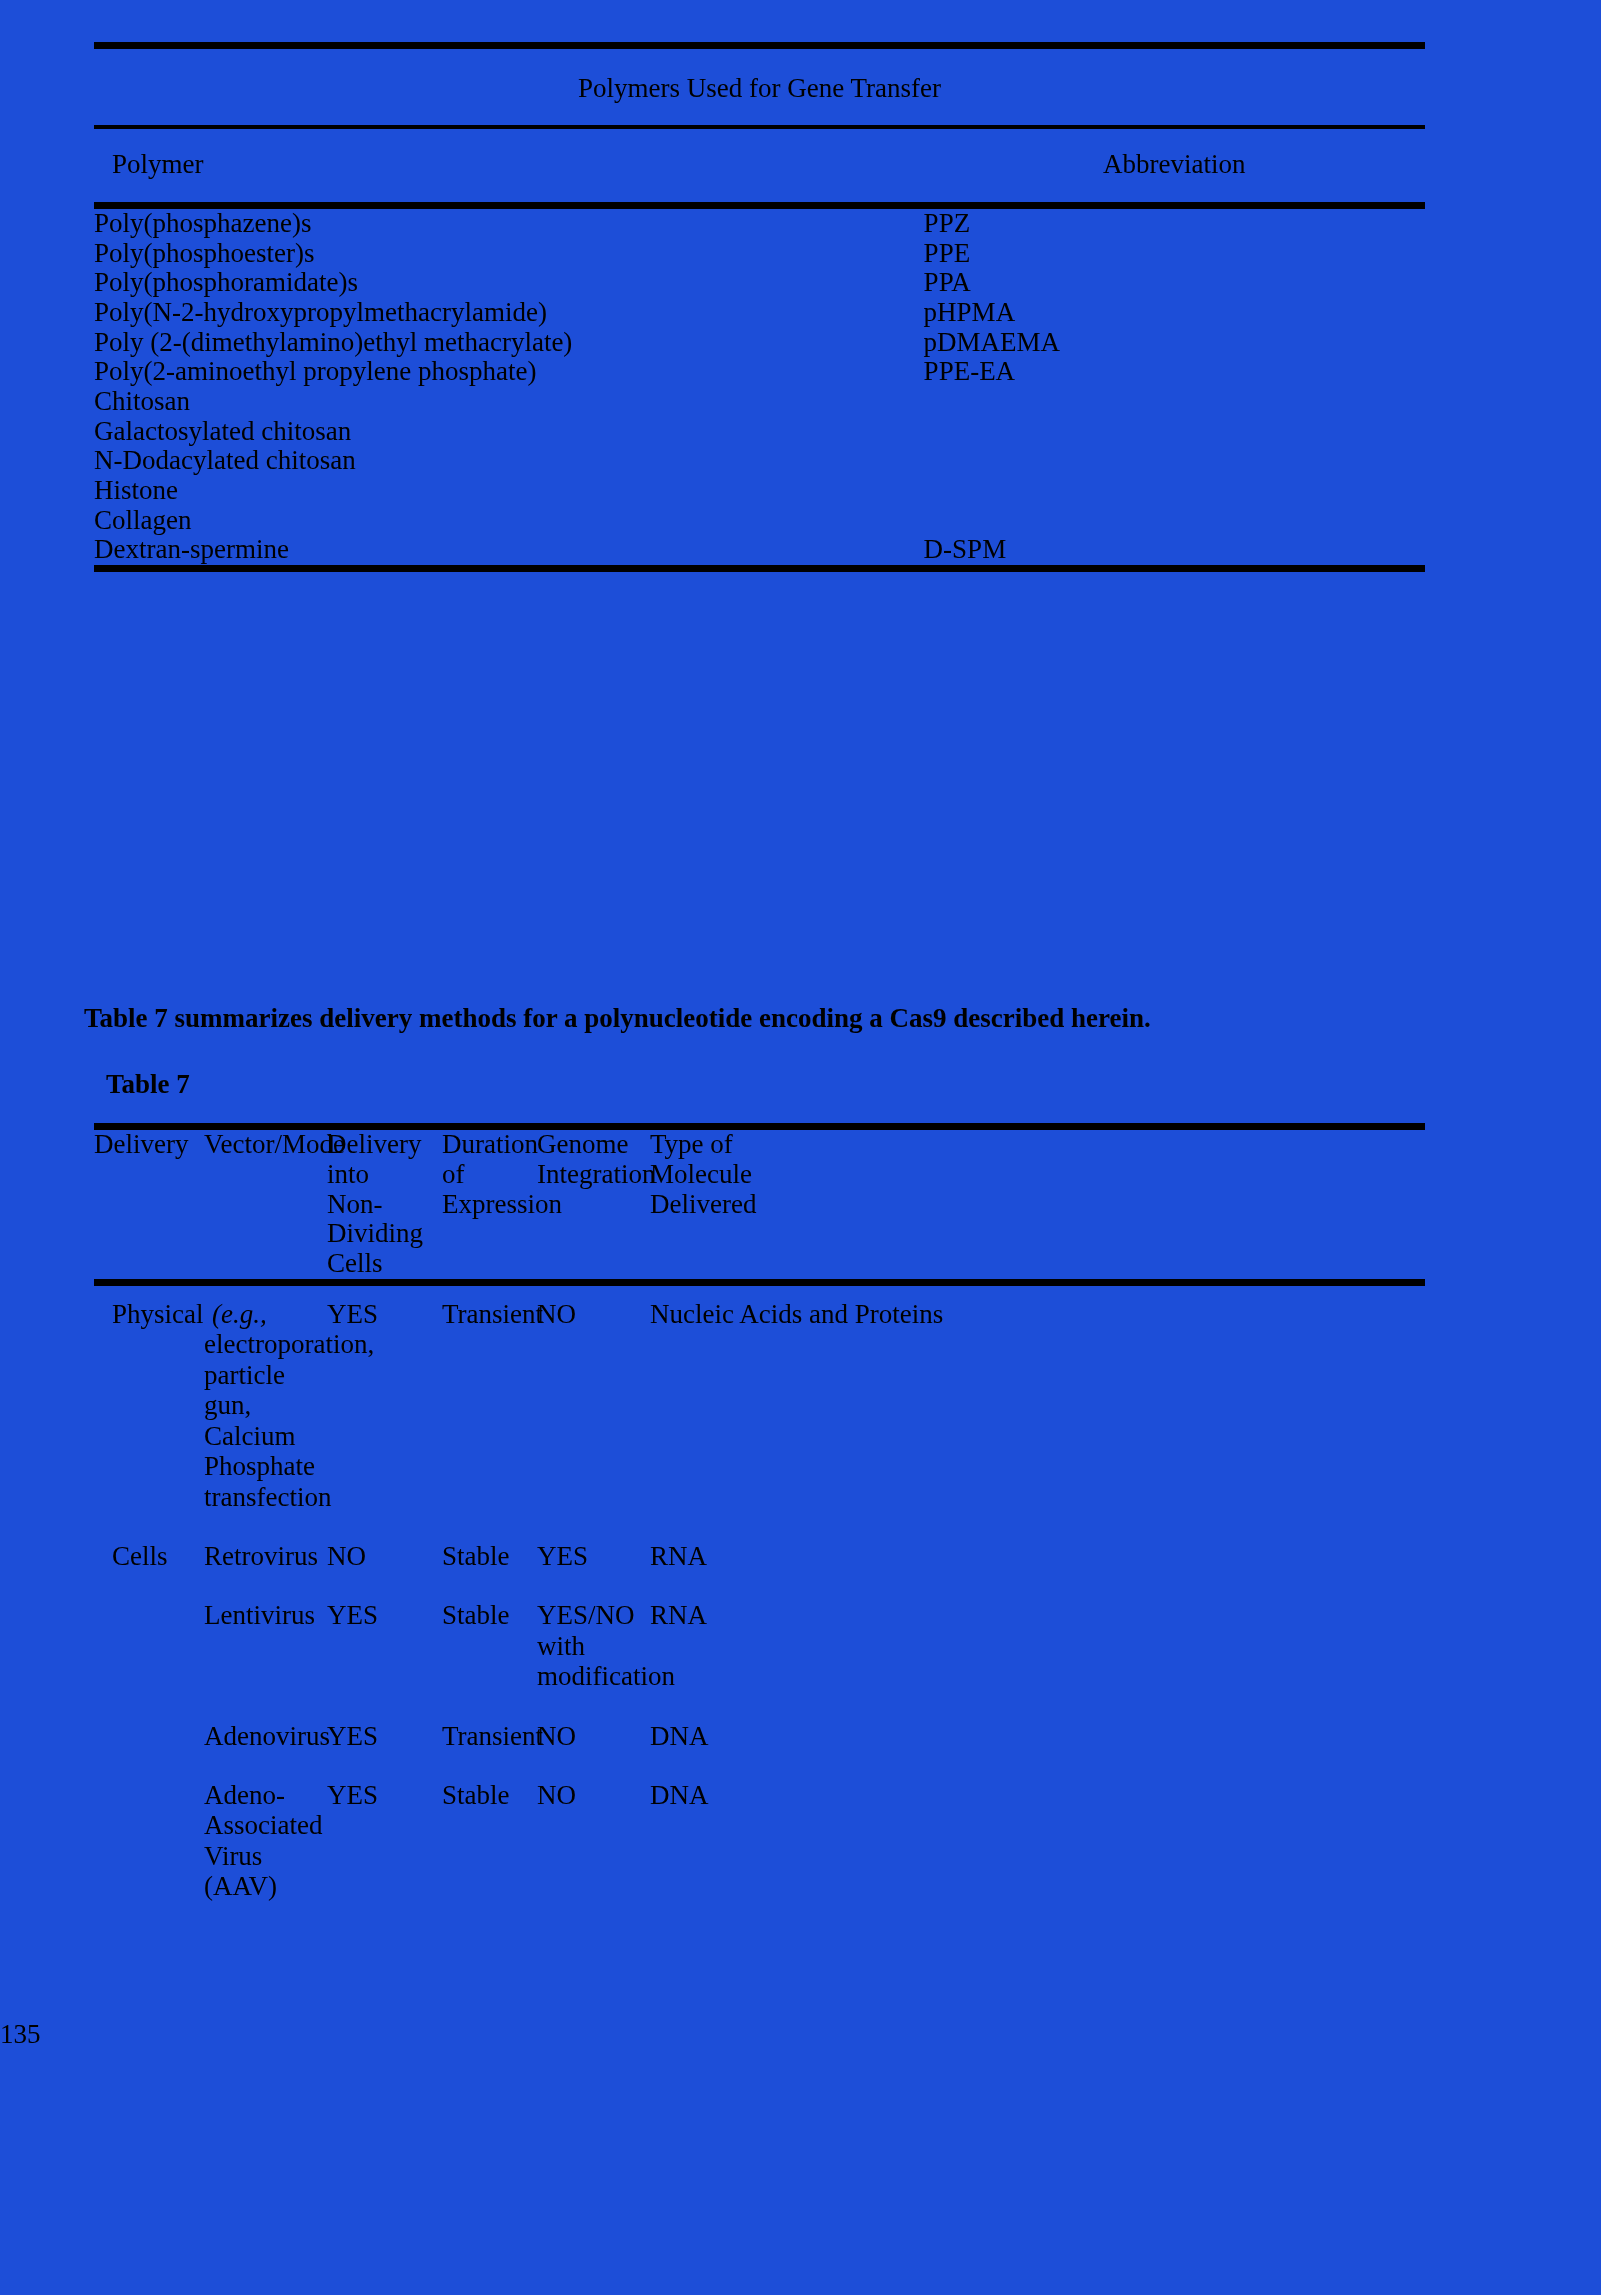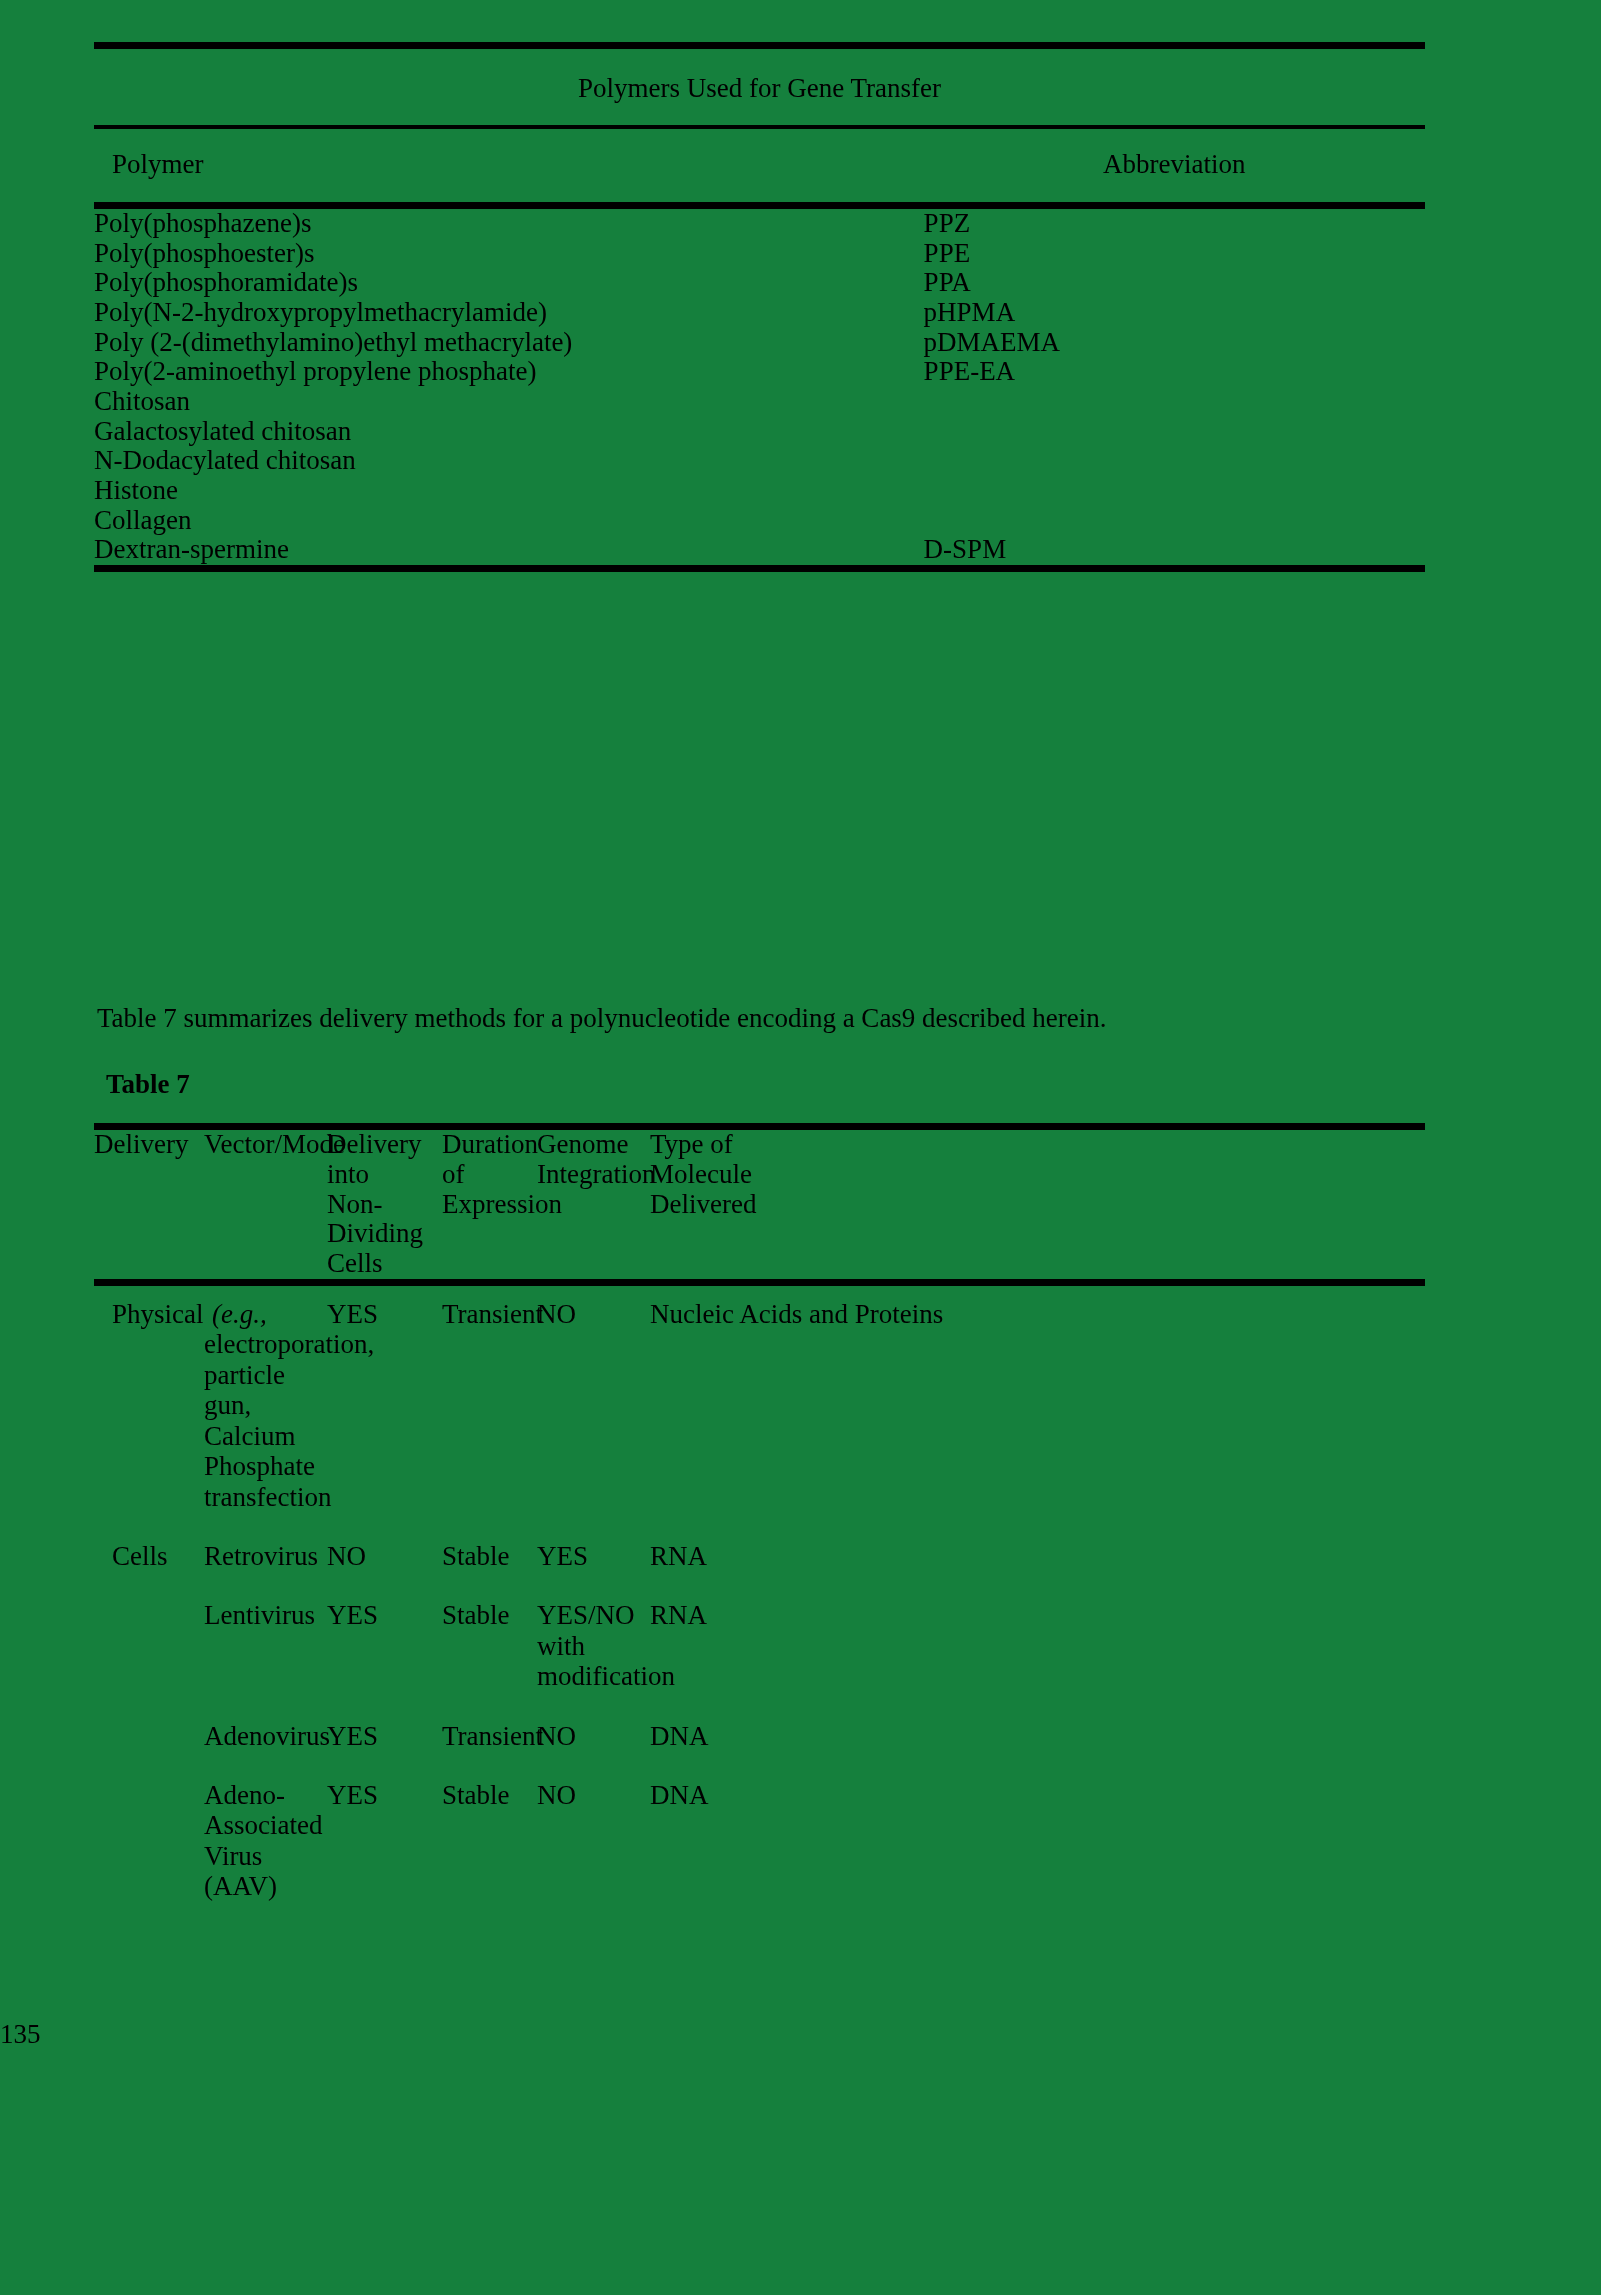--- a/index.html
+++ b/index.html
@@ -9,21 +9,21 @@
     background: #ffffff;
   }
   body {
     font-family: "Liberation Serif", "DejaVu Serif", serif;
     color: #000000;
   }
   .page {
     position: relative;
     width: 1601px;
     height: 2295px;
-    background: #15803d;
+    background: #1d4ed8;
     overflow: hidden;
     box-sizing: border-box;
   }
 
   
   .rule {
     background: #000000;
     width: 1331px;
     margin-left: 94px;
   }
@@ -58,25 +58,26 @@
   }
   #polymer-table col.c1 { width: 829px; }
   #polymer-table col.c2 { width: 501px; }
   #polymer-table .hdr td { padding: 21.6px 0 21.6px 0; font-size: 27px; }
   #polymer-table .hdr td.c1i { padding-left: 18px; }
   #polymer-table .hdr td.c2i { padding-left: 0px; text-align: center; }
 
   
   #para-1 {
     position: absolute;
-    left: 97px;
+    left: 84px;
     top: 1002px;
     width: 1370px;
     font-size: 27px;
     line-height: 1.2;
+    font-weight: bold;
   }
   #caption-table7 {
     position: absolute;
     left: 106px;
     top: 1069px;
     font-size: 27px;
     font-weight: bold;
   }
 
   

